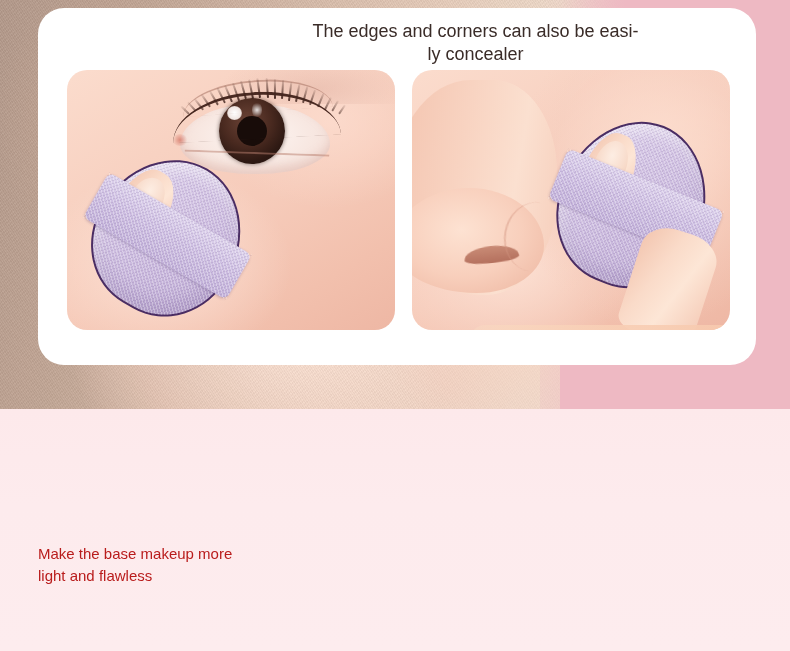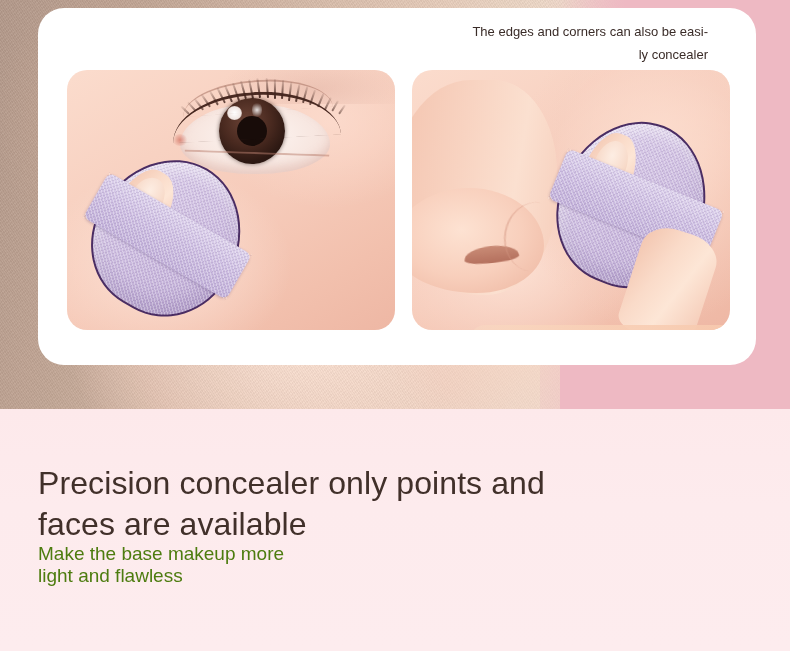--- a/index.html
+++ b/index.html
@@ -100,22 +100,22 @@
     width: 718px;
     height: 357px;
     background: #ffffff;
     border-radius: 26px;
   }
 
   .card-title {
     position: absolute;
     left: 50px; top: 12px;
     width: 620px;
-    text-align: right;
-    font-size: 13px;
+    text-align: center;
+    font-size: 18px;
     line-height: 23px;
     color: #3a2c28;
     white-space: pre-line;
     padding-left: 155px;
     box-sizing: border-box;
   }
 
   
   .photo {
     position: absolute;
@@ -324,23 +324,23 @@
     font-size: 32px;
     line-height: 41px;
     color: #41302a;
     white-space: pre-line;
     letter-spacing: 0.1px;
   }
   .subline {
     position: absolute;
     left: 38px; top: 543px;
     width: 460px;
-    font-size: 19px;
+    font-size: 15px;
     line-height: 22px;
-    color: #4d7c0f;
+    color: #b91c1c;
     white-space: pre-line;
   }
 </style>
 </head>
 <body>
 
 <div class="page">
 
   <div class="top-bg">
     <div class="bg-skin">
@@ -431,18 +431,16 @@
       </div>
       <div class="strap" style="left:140px; top:108px; width:168px; height:54px; transform:rotate(22deg); border-radius:7px;">
         <div class="strap-tex"></div>
       </div>
       <div class="finger" style="left:218px; top:160px; width:78px; height:110px; transform:rotate(18deg); border-radius:40% 40% 25% 25% / 22% 22% 12% 12%;"></div>
 
       <div class="caption caption-right" style="left:58px; top:255px;">Nose Alar, French striation, acne, etc.</div>
     </div>
   </div>
 
-  <div class="headline">Precision concealer only points and
-faces are available</div>
   <div class="subline">Make the base makeup more
 light and flawless</div>
 
 </div>
 
 </body></html>

